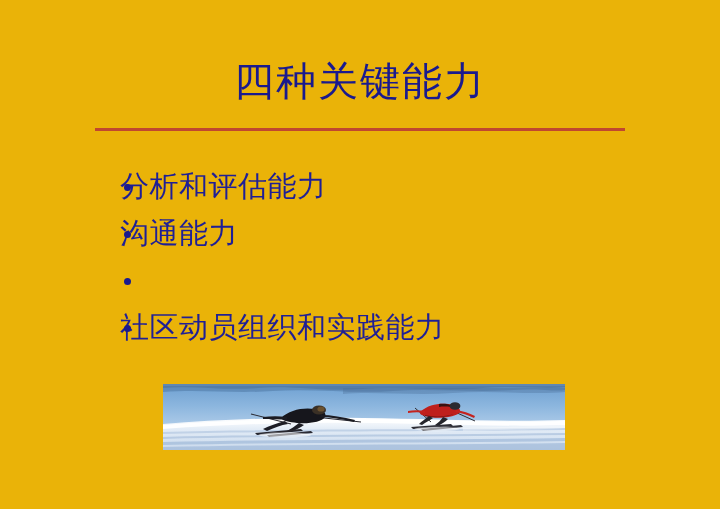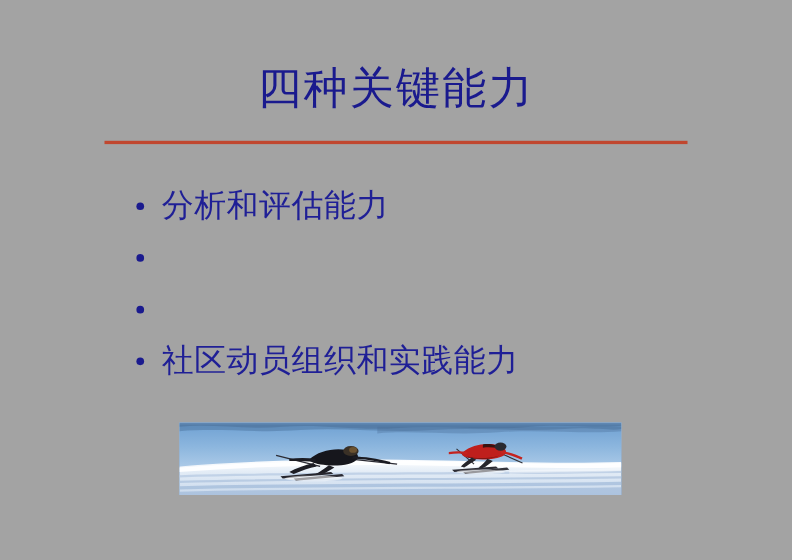--- a/index.html
+++ b/index.html
@@ -10,21 +10,21 @@
     width: 720px;
     height: 509px;
     background: #ffffff;
     font-family: "DejaVu Sans", "Liberation Sans", sans-serif;
     overflow: hidden;
   }
   .slide {
     position: relative;
     width: 720px;
     height: 509px;
-    background: #a3a3a3;
+    background: #eab308;
   }
 
   
   .slide-title {
     position: absolute;
     left: 0;
     top: 54px;
     width: 720px;
     text-align: center;
     font-size: 40px;
@@ -63,21 +63,20 @@
     position: absolute;
     left: 4px;
     top: 21px;
     width: 7px;
     height: 7px;
     border-radius: 50%;
     background: #1a1a8e;
   }
   .bullet-text {
     display: inline-block;
-    margin-left: 27px;
     font-size: 29px;
     color: #1f1f96;
     letter-spacing: 0.5px;
     vertical-align: top;
   }
 
   
   .photo-frame {
     position: absolute;
     left: 163px;
@@ -104,20 +103,21 @@
 
   <div class="bullet-list">
 
     <div class="bullet-item">
       <span class="bullet-dot"></span>
       <span class="bullet-text">分析和评估能力</span>
     </div>
 
     <div class="bullet-item">
       <span class="bullet-dot"></span>
+      <span class="bullet-text">沟通能力</span>
     </div>
 
     <div class="bullet-item">
       <span class="bullet-dot"></span>
     </div>
 
     <div class="bullet-item">
       <span class="bullet-dot"></span>
       <span class="bullet-text">社区动员组织和实践能力</span>
     </div>

